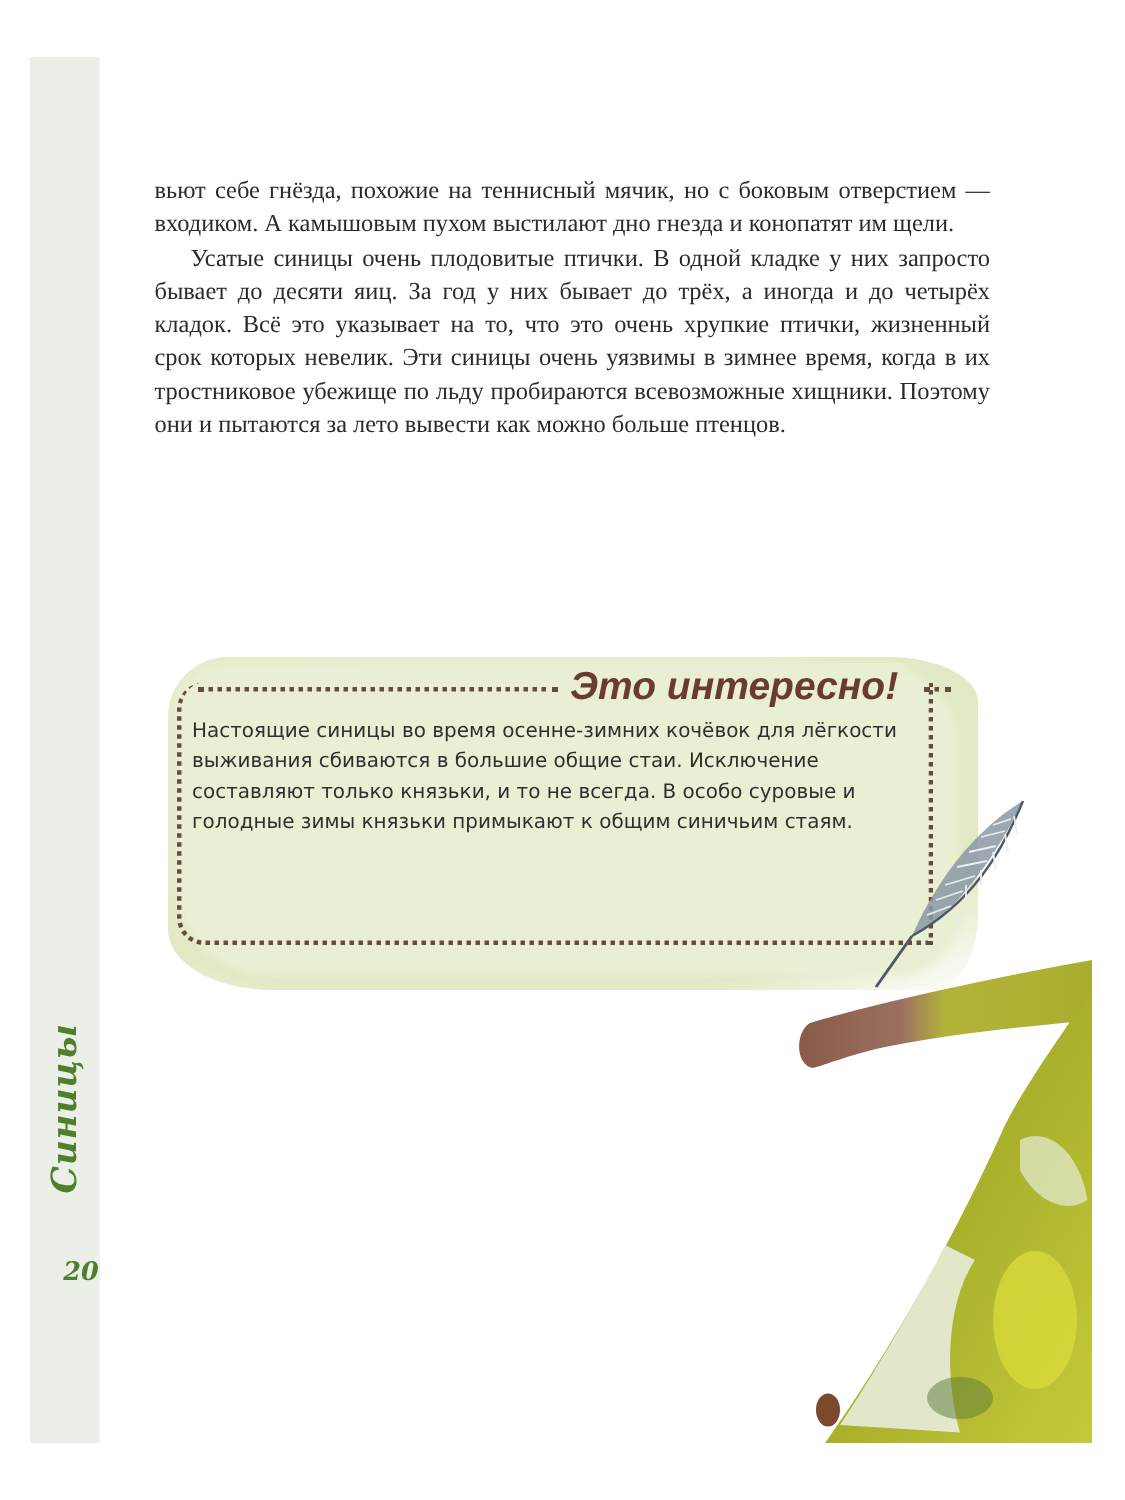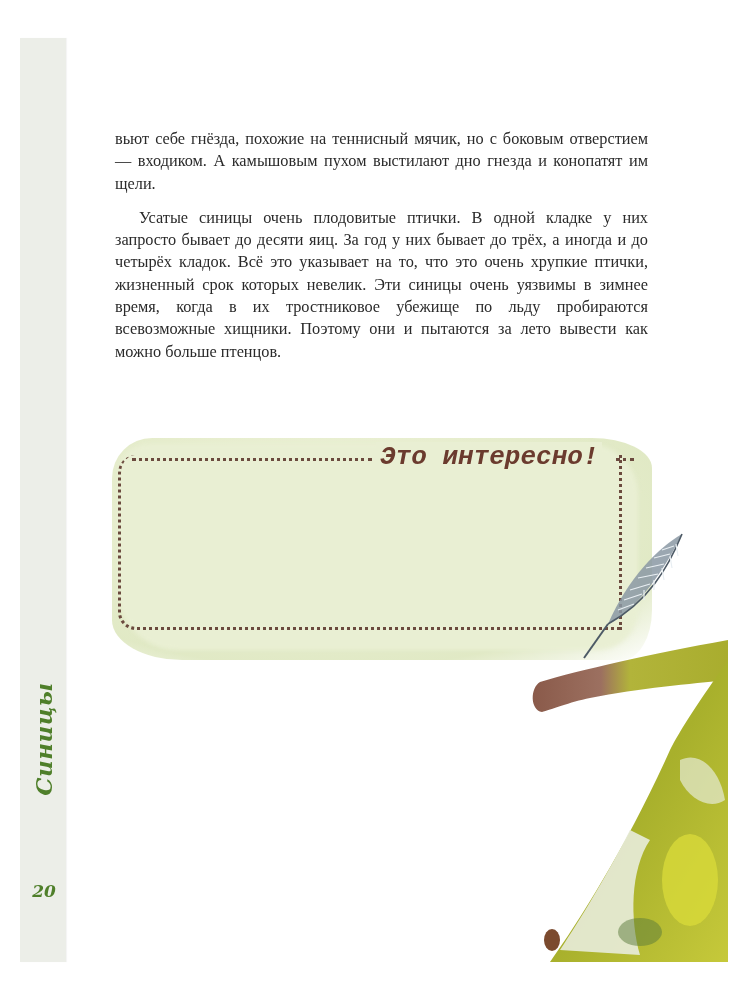--- a/index.html
+++ b/index.html
@@ -38,46 +38,45 @@
       white-space: nowrap;
       font-family: "DejaVu Serif", serif;
       font-style: italic;
       font-weight: bold;
       font-size: 23px;
       color: #4f7f2a;
       letter-spacing: 0.5px;
     }
     .page-number {
       position: absolute;
-      left: 22px;
+      left: 32px;
       top: 838px;
       width: 44px;
       text-align: center;
       font-family: "DejaVu Serif", serif;
       font-style: italic;
       font-weight: bold;
       font-size: 17px;
       color: #4f7f2a;
-      margin-top: 43px;
     }
 
     
     .body-text {
       position: absolute;
       left: 103px;
       top: 116px;
       width: 557px;
       font-family: "Liberation Serif", serif;
       font-size: 16.3px;
       line-height: 22.3px;
       color: #2a2a2a;
       text-align: justify;
     }
     .body-text p {
-      margin: 12px;
+      margin: 0;
       text-indent: 0;
     }
     .body-text p.indent {
       text-indent: 24px;
     }
 
     
     .fact-wash {
       position: absolute;
       left: 112px;
@@ -121,21 +120,21 @@
       left: 616px;
       top: 458px;
       width: 18px;
       height: 0;
       border-top: 3px dotted #6b4a3e;
     }
     .fact-heading {
       position: absolute;
       left: 376px;
       top: 442px;
-      font-family: Liberation Mono, monospace;
+      font-family: Liberation Sans, sans-serif;
       font-style: italic;
       font-weight: bold;
       font-size: 26px;
       color: #6b3b2e;
       background: #e9efd3;
       padding: 0 4px;
       line-height: 30px;
     }
     .fact-text {
       position: absolute;
@@ -181,20 +180,21 @@
     <p class="indent">Усатые синицы очень плодовитые птички. В одной кладке у них запросто бывает до десяти яиц. За год у них бывает до трёх, а иногда и до четырёх кладок. Всё это указывает на то, что это очень хрупкие птички, жизненный срок которых невелик. Эти синицы очень уязвимы в зимнее время, когда в их тростниковое убежище по льду пробираются всевозможные хищники. Поэтому они и пытаются за лето вывести как можно больше птенцов.</p>
   </div>
 
   <div class="fact-wash"></div>
   <div class="fact-wash-2"></div>
   <div class="fact-border"></div>
   <div class="fact-border-top-left"></div>
   <div class="fact-border-top-right"></div>
   <div class="fact-heading">Это интересно!</div>
   <div class="fact-text">
+    <p>Настоящие синицы во время осенне-зимних кочёвок для лёгкости выживания сбиваются в большие общие стаи. Исключение составляют только князьки, и то не всегда. В особо суровые и голодные зимы князьки примыкают к общим синичьим стаям.</p>
   </div>
 
   <svg class="feather" viewBox="0 0 112 136">
     <path d="M104 6 C 80 20, 50 50, 30 96 C 44 92, 78 60, 104 6 Z" fill="#8a98a3" opacity="0.85"></path>
     <path d="M104 6 C 90 40, 70 74, 30 96" stroke="#4d5a66" stroke-width="1.6" fill="none"></path>
     <g stroke="#e8eef2" stroke-width="1.2" fill="none">
       <path d="M96 18 L 84 22"></path>
       <path d="M92 26 L 76 30"></path>
       <path d="M86 36 L 68 40"></path>
       <path d="M80 46 L 60 50"></path>

